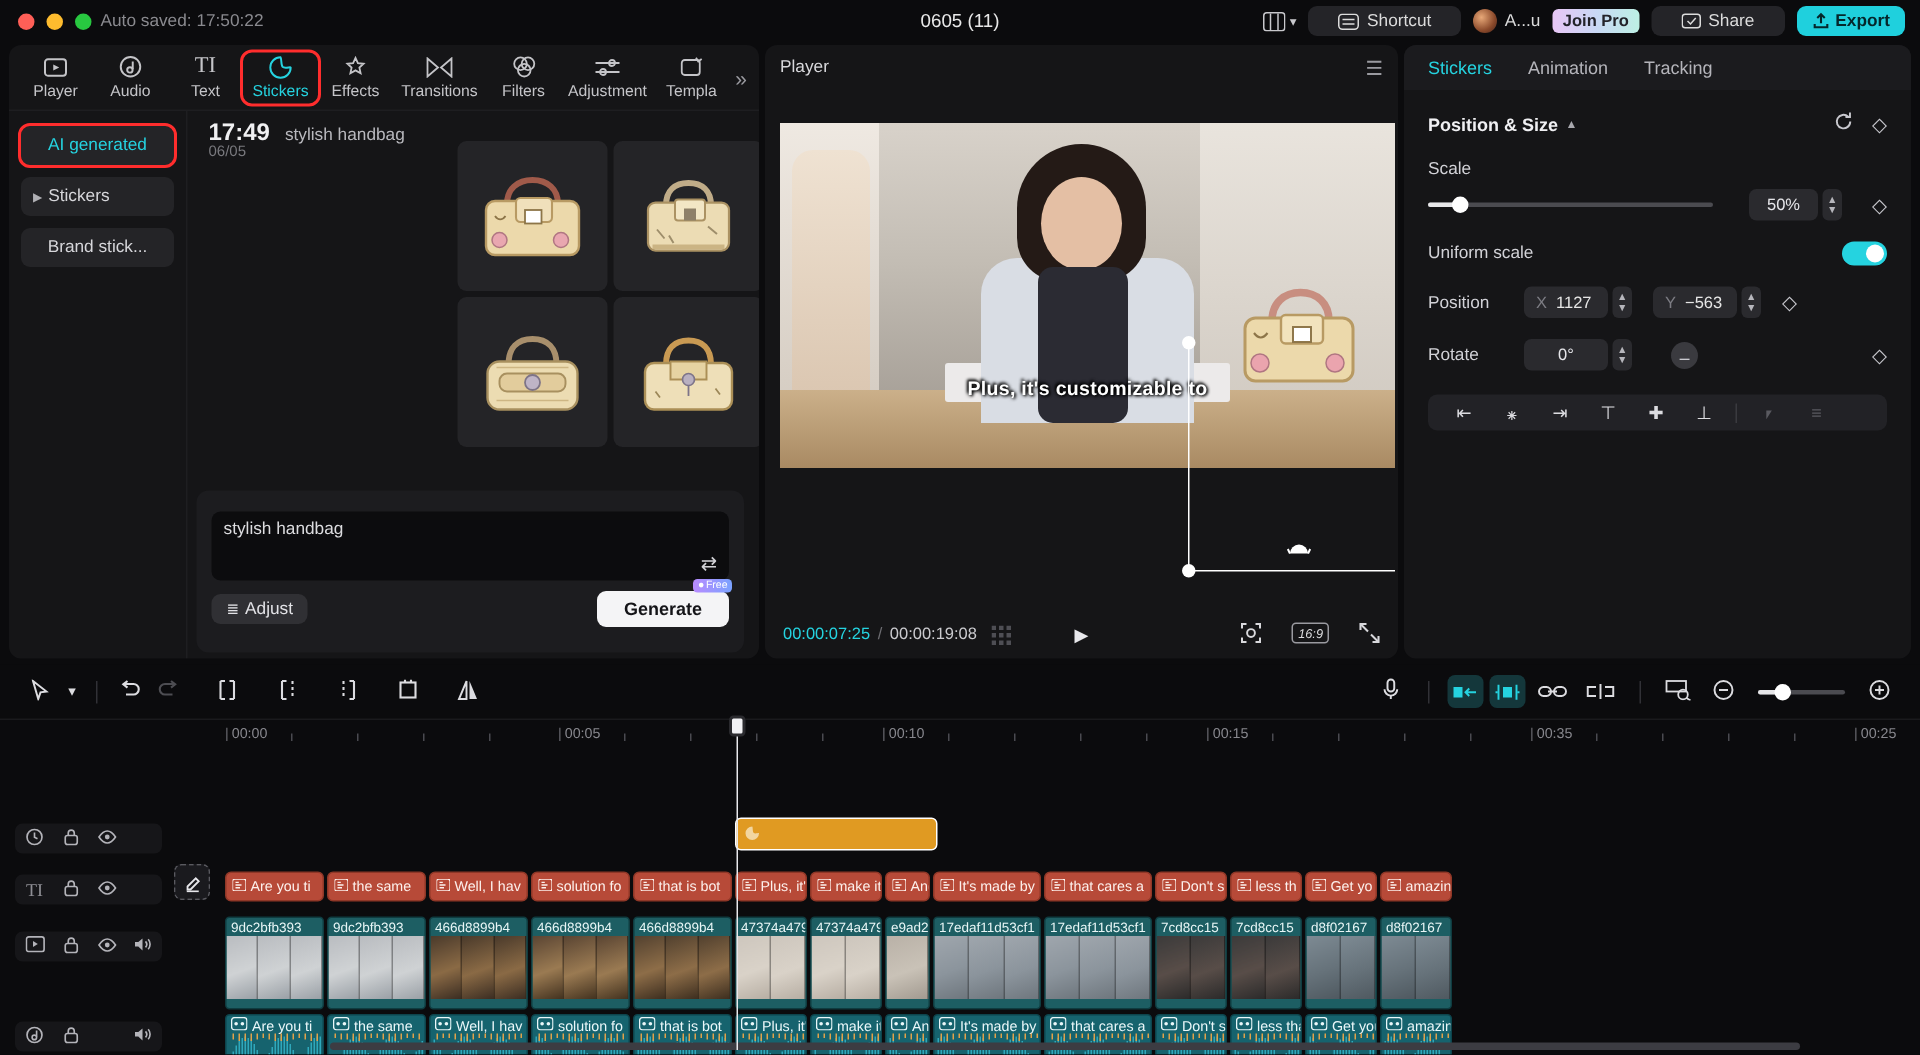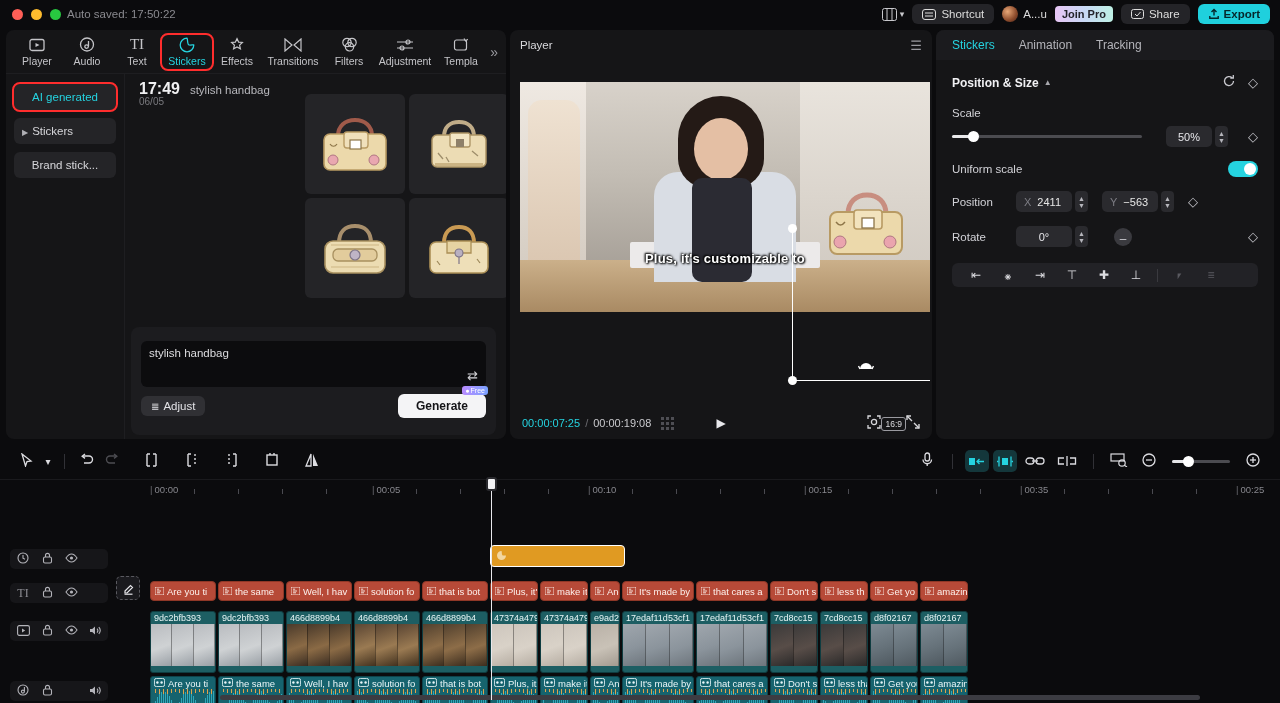--- a/index.html
+++ b/index.html
@@ -21,21 +21,21 @@
   .dot { width:11px; height:11px; border-radius:50%; }
   .dot.red{background:#ff5f57;} .dot.yellow{background:#febc2e;} .dot.green{background:#28c840;}
   .autosave { font-size:11.5px; color:#8a8a8f; margin-left:6px; white-space:nowrap;}
   .proj-title {
     position:absolute; left:0; right:0; text-align:center;
     font-size:12.5px; color:#e8e8e8; pointer-events:none;
   }
   .tb-right { margin-left:auto; display:flex; align-items:center; gap:8px; padding-right:10px; }
   .tb-btn {
     display:flex; align-items:center; gap:5px;
-    background:#242428; border-radius:6px; padding:4px 10px;
+    background:#242428; border-radius:6px; padding:4px 20px;
     font-size:11.5px; color:#dcdcdc; white-space:nowrap;
   }
   .tb-plain { display:flex; align-items:center; gap:3px; color:#c8c8cc; font-size:11.5px;}
   .avatar-wrap { display:flex; align-items:center; gap:5px; }
   .avatar { width:16px; height:16px; border-radius:50%;
     background:radial-gradient(circle at 35% 35%, #e8a878, #8b4a2b 60%, #45231a); }
   .joinpro {
     background:linear-gradient(90deg,#e8c6f5,#c9d8f5,#bdf0e4);
     color:#23232a; font-size:11px; font-weight:bold;
     padding:2px 7px; border-radius:4px;
@@ -149,21 +149,21 @@
   .sel-line { position:absolute; background:#fff; }
   .sel-handle { position:absolute; width:9px; height:9px; border-radius:50%; background:#fff; }
   .rotate-ic { position:absolute; left:852px; top:368px; color:#fff; font-size:14px; }
   .player-bar {
     position:absolute; left:0; right:0; bottom:0; height:32px;
     display:flex; align-items:center; padding:0 12px; font-size:11px;
   }
   .t-cur { color:#25d3e0; } .t-sep{color:#6d6d72; margin:0 5px;} .t-tot{color:#cacace;}
   .pb-icons { display:flex; align-items:center; gap:5px; margin-left:10px; }
   .pb-mid { position:absolute; left:50%; transform:translateX(-50%); color:#e8e8ec; font-size:12px;}
-  .pb-right { margin-left:auto; display:flex; align-items:flex-end; gap:0; color:#d8d8dc;}
+  .pb-right { margin-left:auto; display:flex; align-items:flex-start; gap:20px; color:#d8d8dc;font-style:italic;}
   .ratio-badge { border:1px solid #9a9aa0; border-radius:3px; font-size:8.5px; padding:1px 3px; color:#dcdcdf;}
 
   
   .rightpanel {
     position:absolute; left:936px; top:2px; width:338px; height:409px;
     background:#151517; border-radius:8px; overflow:hidden;
   }
   .rp-tabs { height:30px; display:flex; align-items:center; gap:24px;
     padding:0 16px; background:#1b1b1e; }
   .rp-tab { font-size:12px; color:#b4b4ba; }
@@ -262,20 +262,21 @@
 </head>
 <body>
 
 <div class="titlebar">
   <div class="traffic">
     <div class="dot red"></div>
     <div class="dot yellow"></div>
     <div class="dot green"></div>
   </div>
   <div class="autosave">Auto saved: 17:50:22</div>
+  <div class="proj-title">0605 (11)</div>
   <div class="tb-right">
     <div class="tb-plain">
       <svg width="15" height="13" viewBox="0 0 15 13">
           <rect x="0.5" y="0.5" width="14" height="12" rx="2" fill="none" stroke="#c8c8cc"></rect>
           <line x1="5" y1="1" x2="5" y2="12" stroke="#c8c8cc"></line>
           <line x1="10" y1="1" x2="10" y2="12" stroke="#c8c8cc"></line>
         </svg>
       <span style="font-size:9px">▾</span>
     </div>
     <div class="tb-btn">
@@ -608,21 +609,21 @@
         <span class="row-label">Uniform scale</span>
         <span style="margin-left:auto" class="toggle">
             <span class="tk"></span>
           </span>
       </div>
 
       <div class="row">
         <span class="row-label" style="width:64px">Position</span>
         <div class="pos-field">
           <span class="pos-ax">X</span>
-          <span>2411</span>
+          <span>1127</span>
         </div>
         <div class="stepper">
             <span>▲</span>
             <span>▼</span>
           </div>
         <div class="pos-field" style="margin-left:14px">
           <span class="pos-ax">Y</span>
           <span>−563</span>
         </div>
         <div class="stepper">

